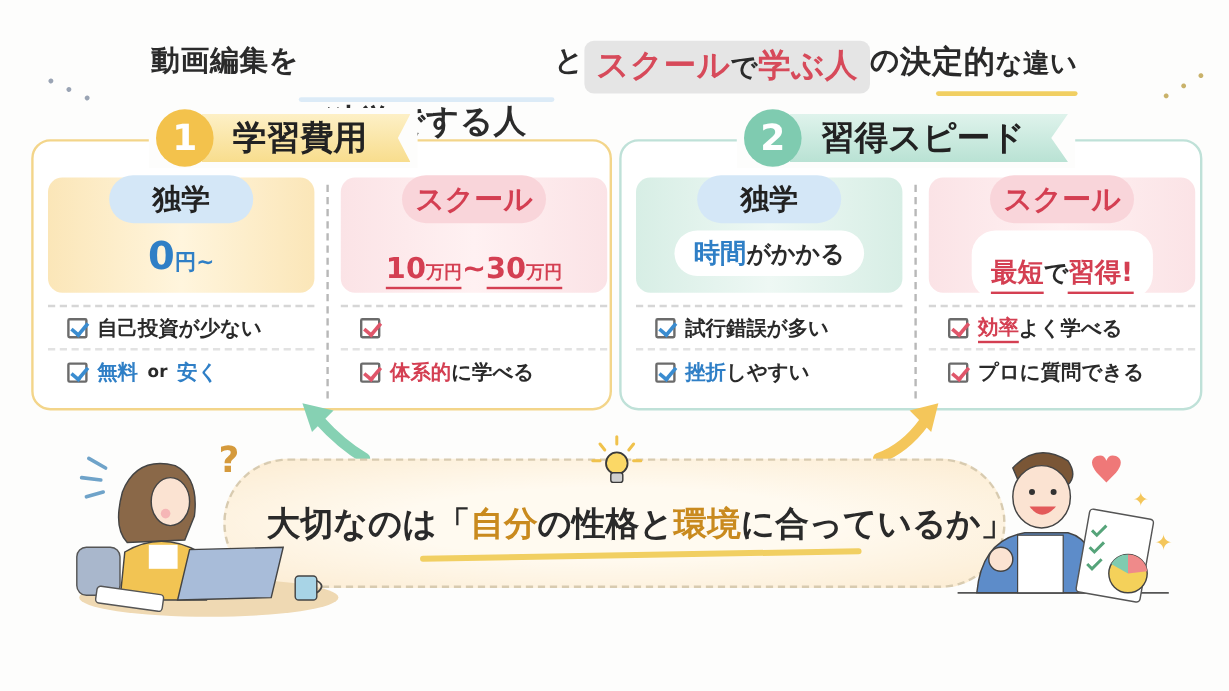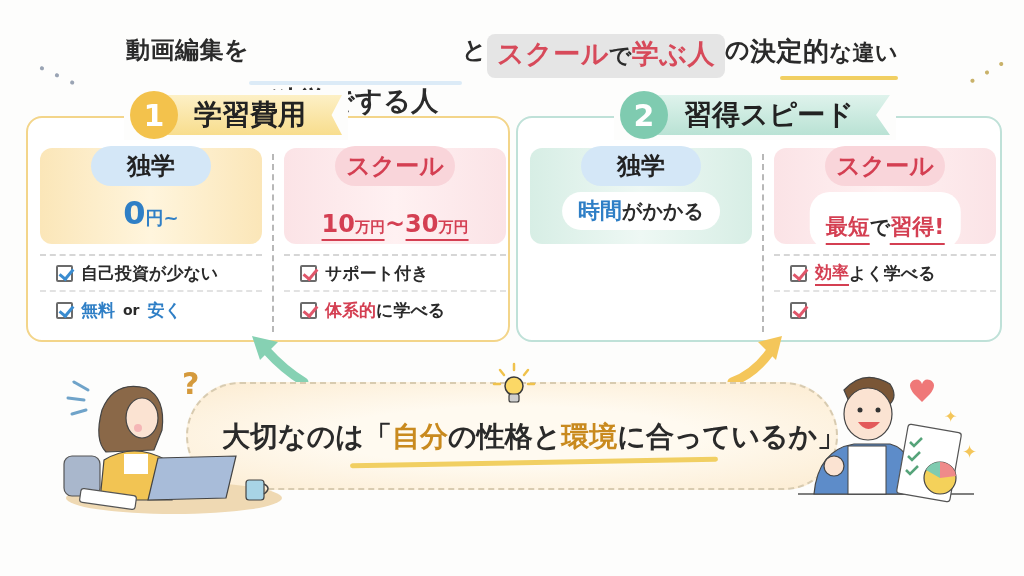--- a/index.html
+++ b/index.html
@@ -124,21 +124,20 @@
       <div class="tag school">スクール</div>
       <div class="value red">
         <span class="ul"><span>10</span><span class="small">万円</span></span>
         <span>~</span>
         <span class="ul"><span>30</span><span class="small">万円</span></span>
       </div>
     </div>
     <div class="list">
       <div class="item">
         <span class="check red"></span>
-        <span>サポート付き</span>
       </div>
       <div class="item">
         <span class="check red"></span>
         <span class="hl-red">体系的</span>
           <span style="margin-left:-8px">に学べる</span>
       </div>
     </div>
   </div>
 </div>
 
@@ -148,20 +147,31 @@
     <div class="rib-label">習得スピード</div>
   </div>
   <div class="divider"></div>
 
   <div class="col left">
     <div class="card">
       <div class="tag self">独学</div>
       <div class="value pillbg">
         <span class="hl-blue">時間</span>
         <span class="dark" style="font-size:20px">がかかる</span>
+      </div>
+    </div>
+    <div class="list">
+      <div class="item">
+        <span class="check blue"></span>
+        <span>試行錯誤が多い</span>
+      </div>
+      <div class="item">
+        <span class="check blue"></span>
+        <span class="hl-blue">挫折</span>
+          <span style="margin-left:-8px">しやすい</span>
       </div>
     </div>
   </div>
 
   <div class="col right">
     <div class="card">
       <div class="tag school">スクール</div>
       <div class="value red pillbg">
         <span class="ul">最短</span>
         <span class="dark">で</span>
@@ -169,20 +179,21 @@
       </div>
     </div>
     <div class="list">
       <div class="item">
         <span class="check red"></span>
         <span class="hl-red u">効率</span>
           <span style="margin-left:-8px">よく学べる</span>
       </div>
       <div class="item">
         <span class="check red"></span>
+        <span>プロに質問できる</span>
       </div>
     </div>
   </div>
 </div>
 
 <svg class="arrow" style="left:244px;top:330px" width="70" height="60">
   <path d="M60 52 Q40 40 22 20" stroke="#86d1b3" stroke-width="9" fill="none" stroke-linecap="round"></path>
   <polygon points="8,6 34,12 16,30" fill="#86d1b3"></polygon>
 </svg>
 <svg class="arrow" style="left:722px;top:330px" width="70" height="60">

